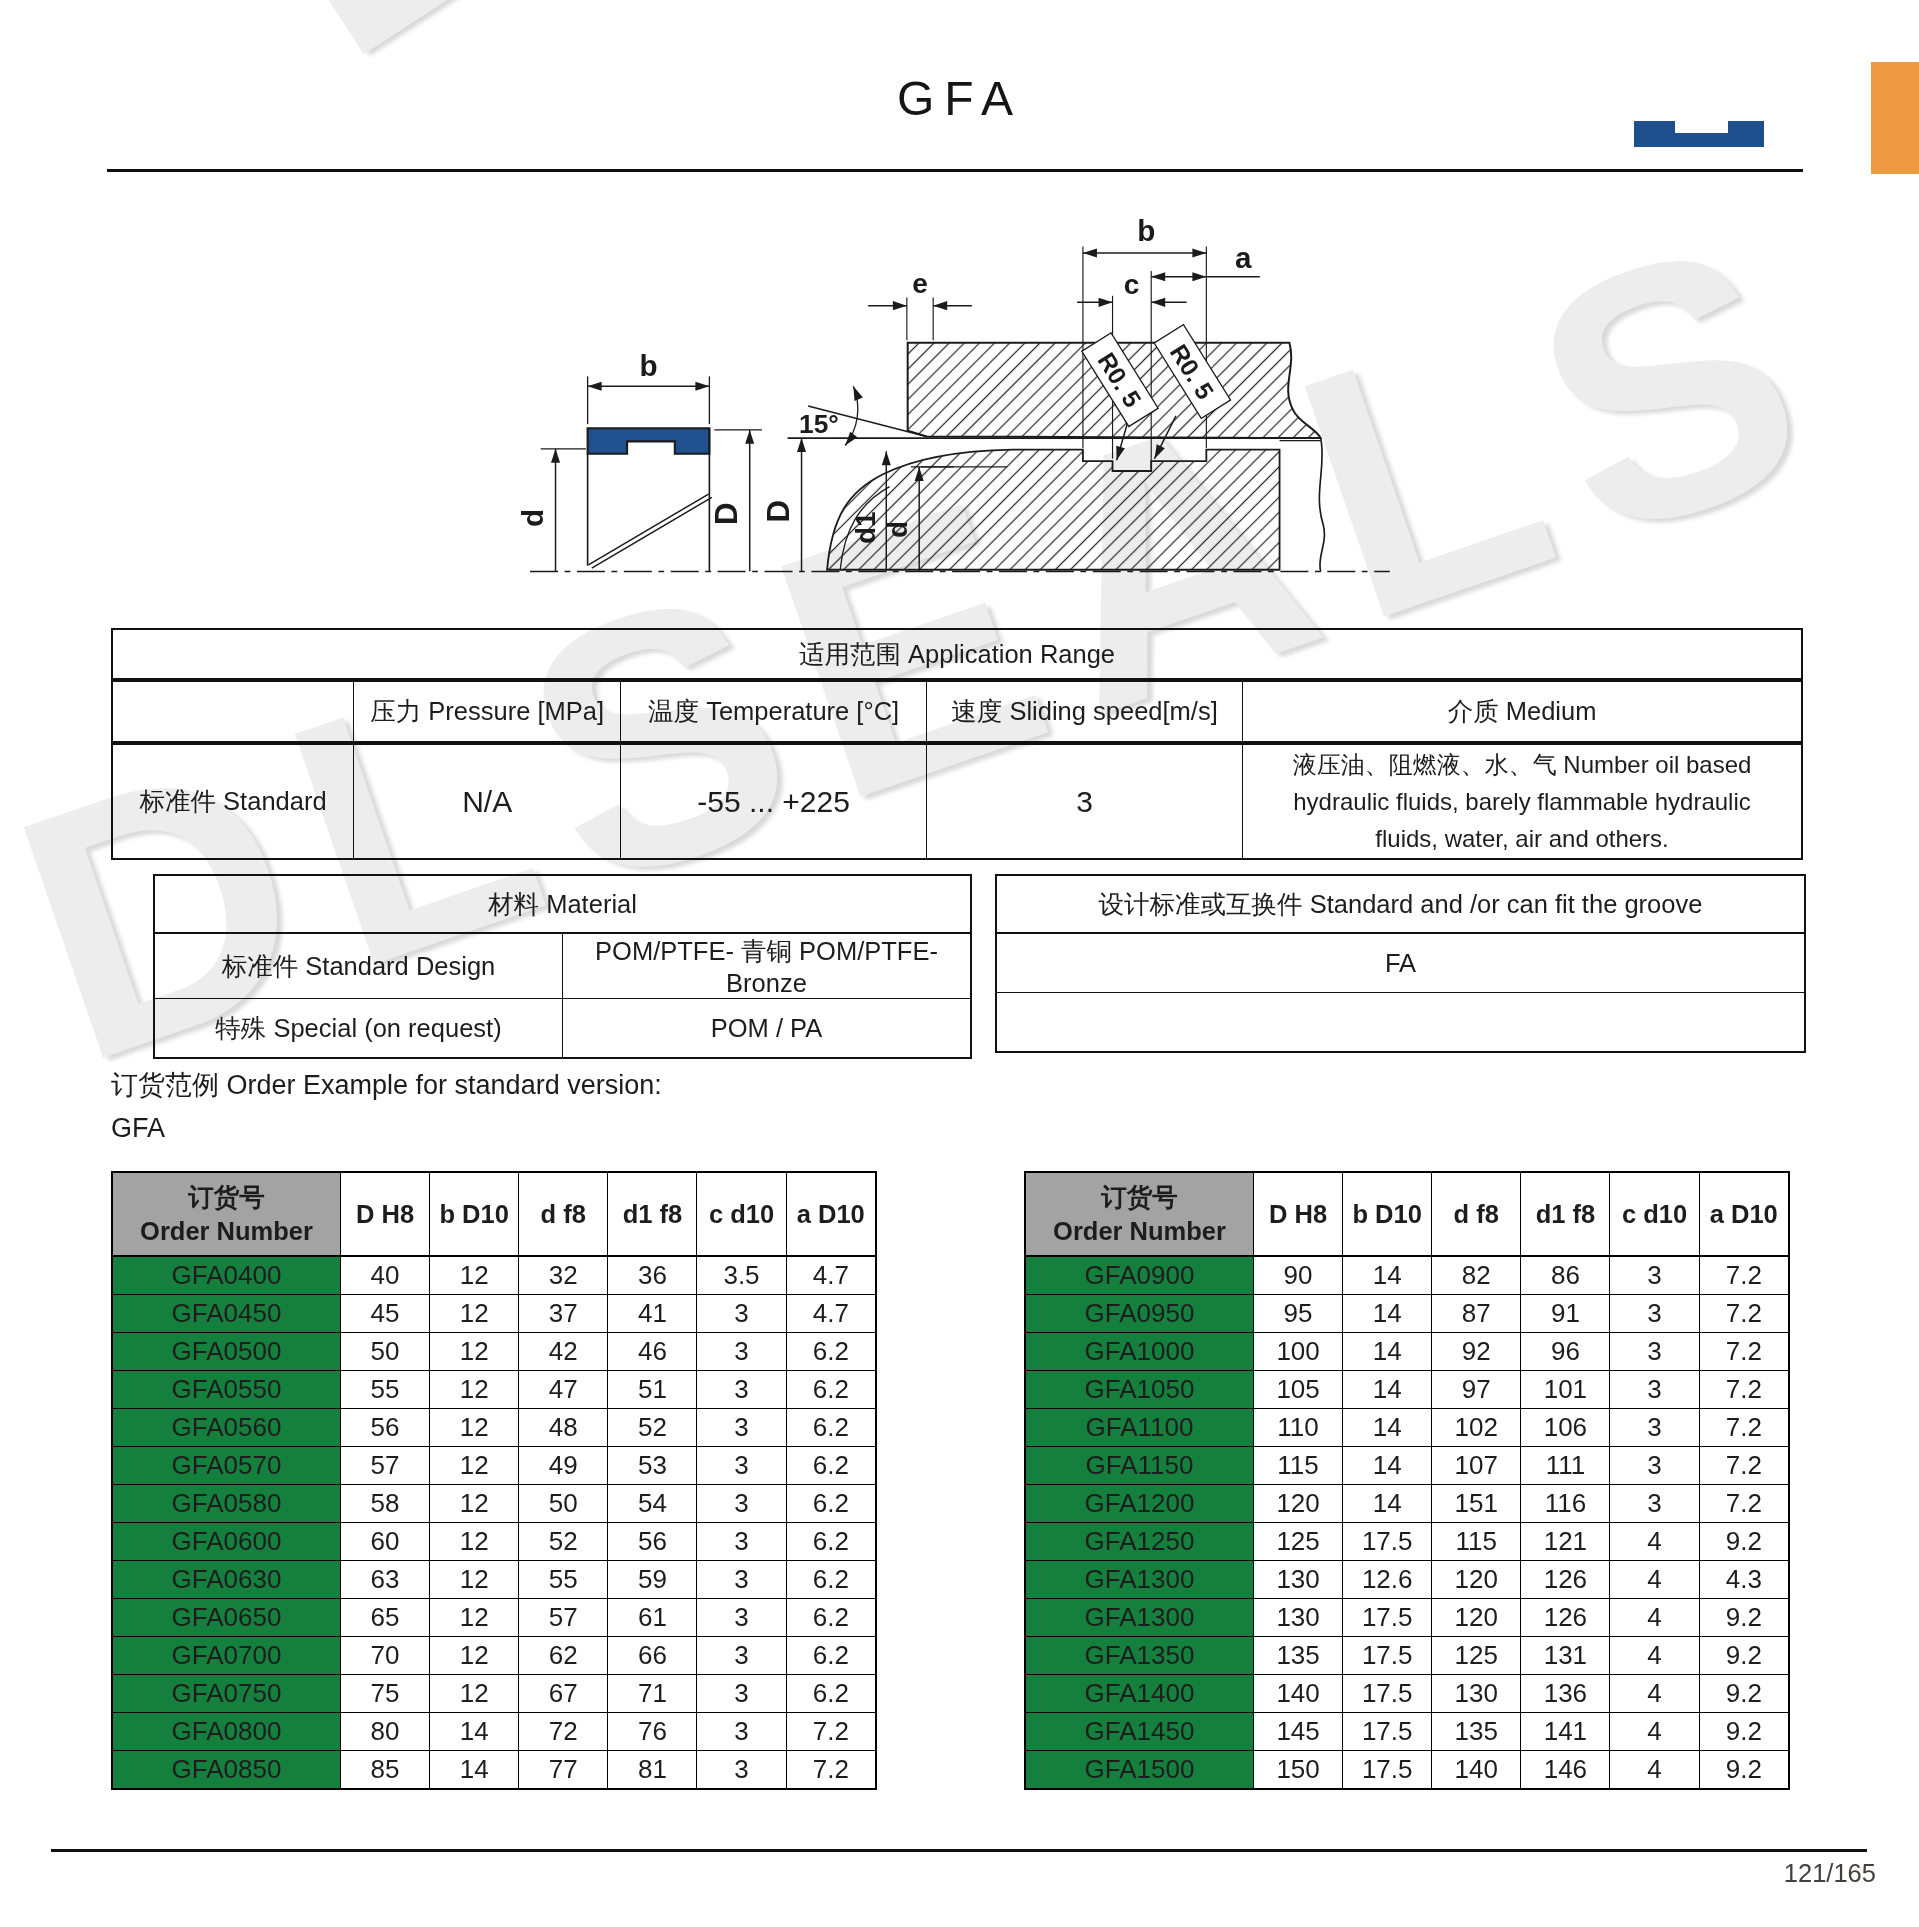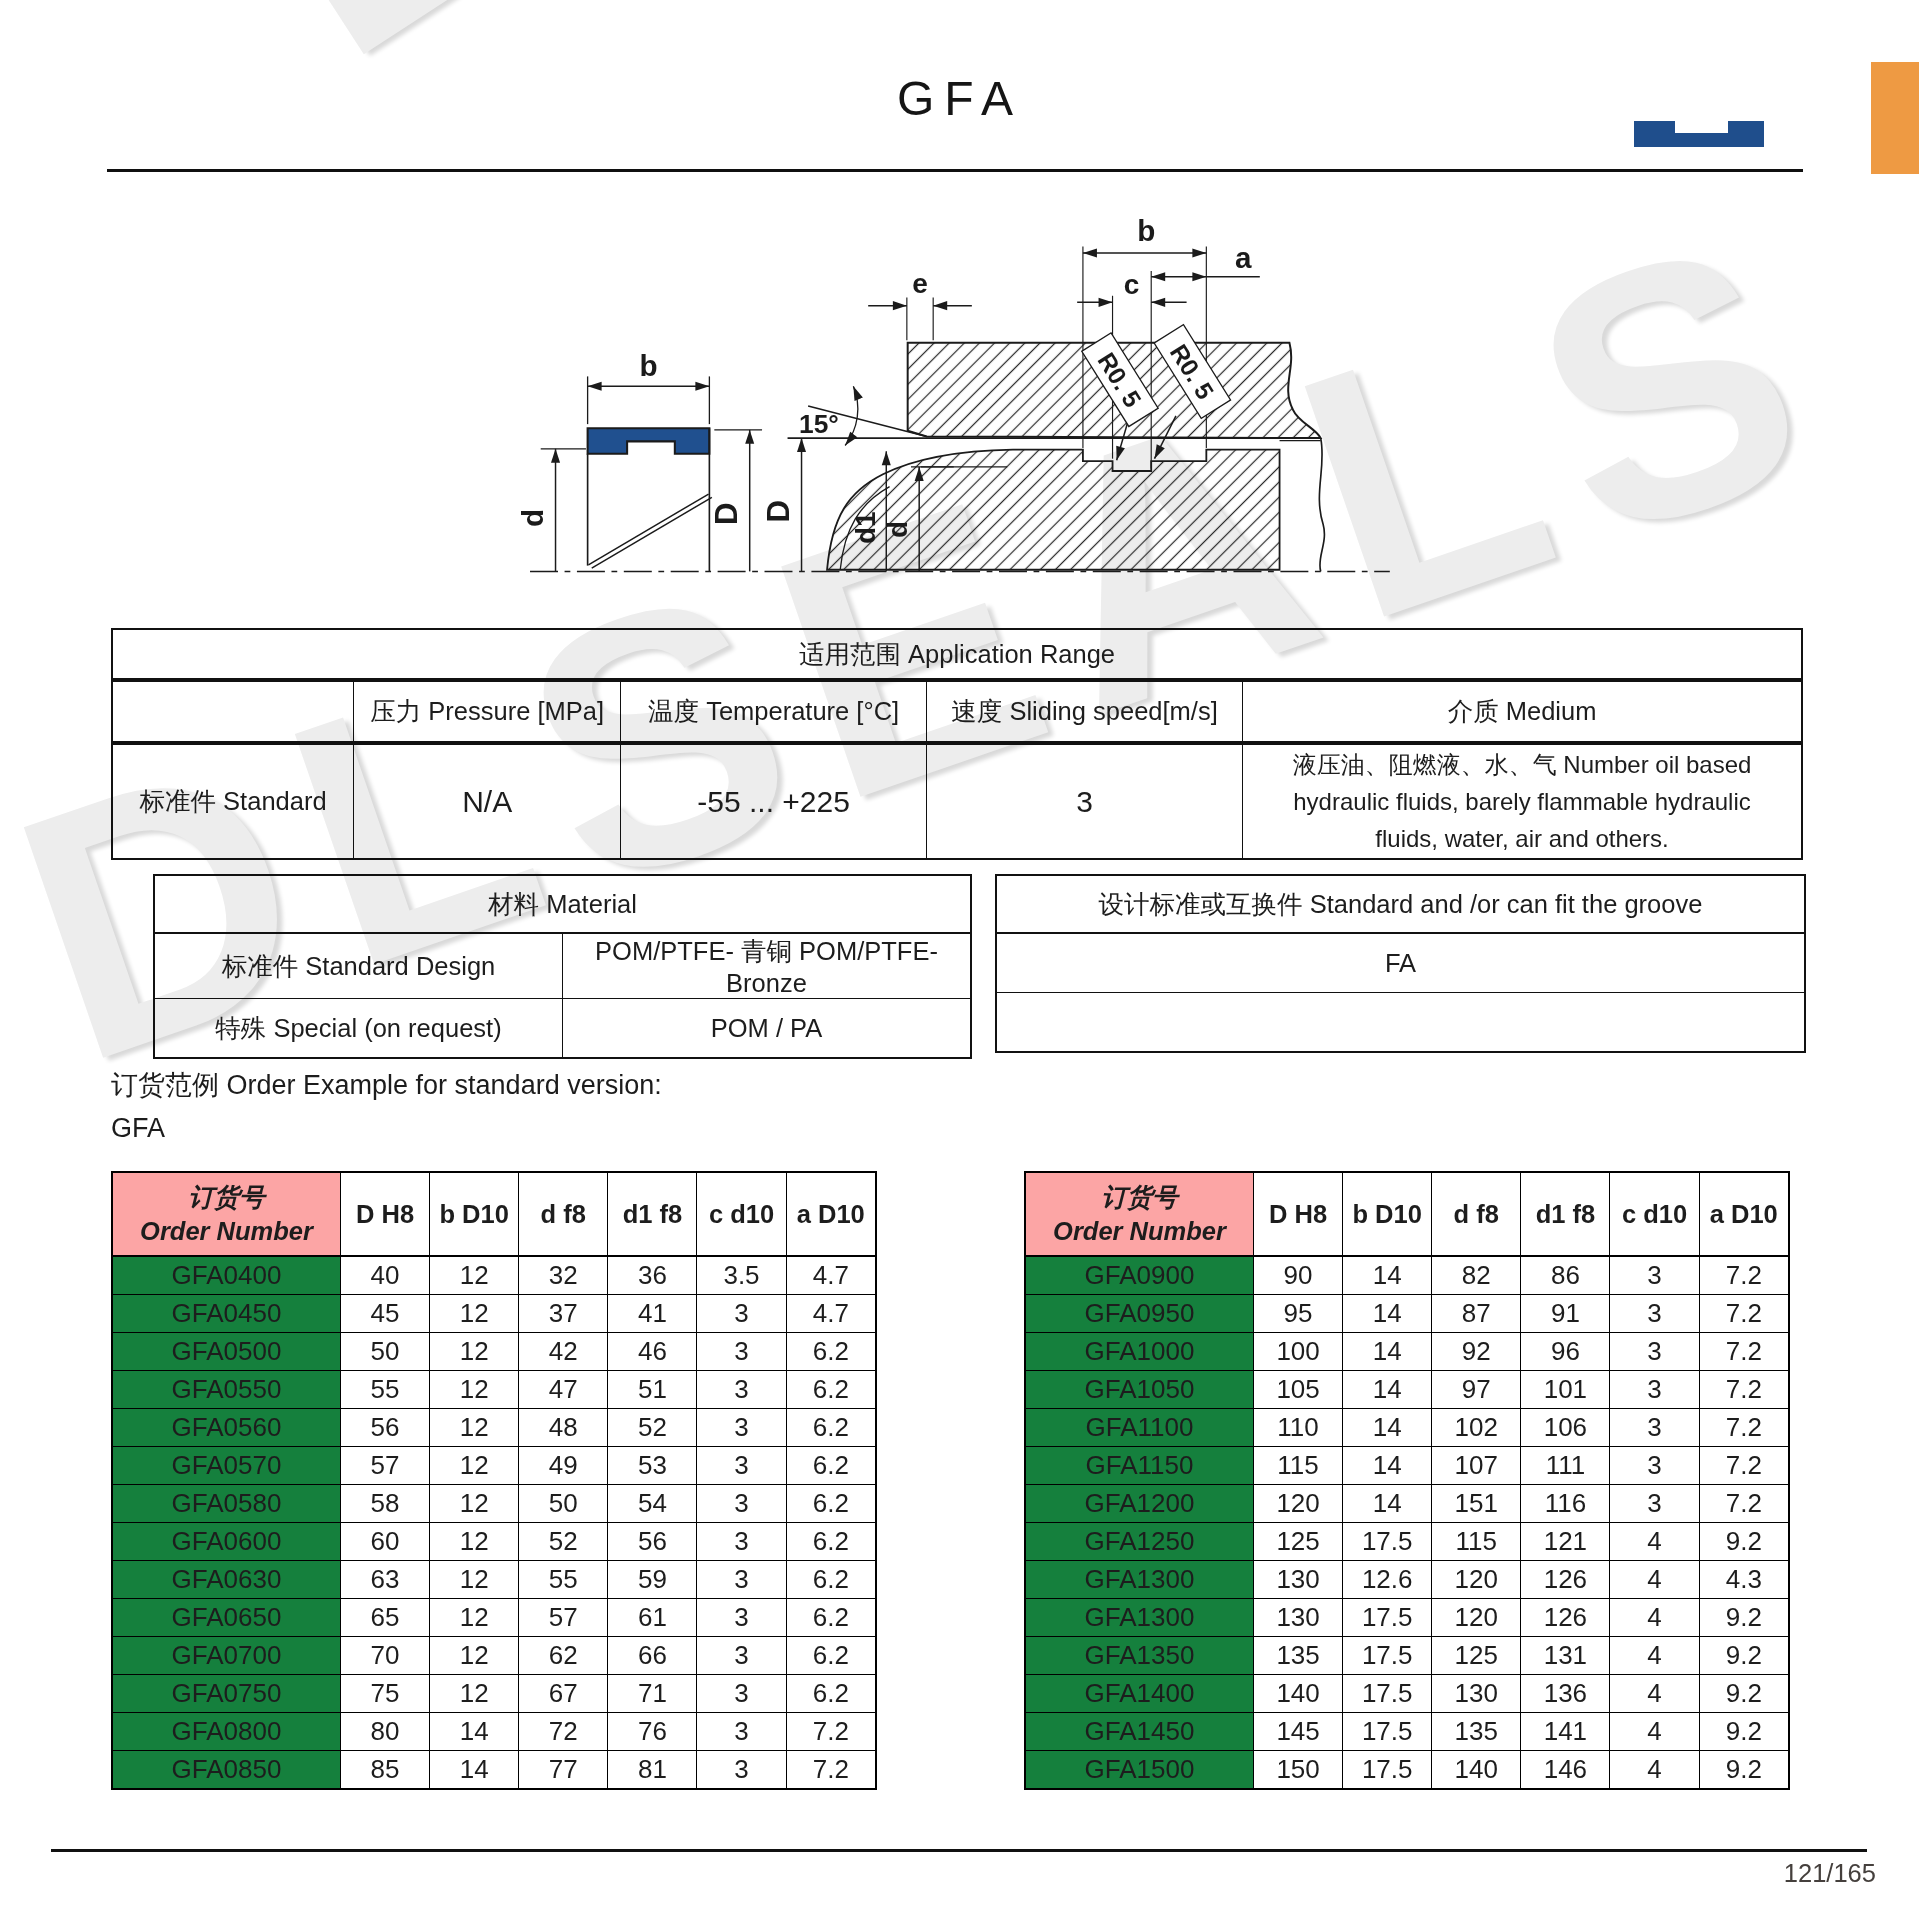--- a/index.html
+++ b/index.html
@@ -47,21 +47,21 @@
   
   .order-example{position:absolute;left:111px;top:1064px;font-size:27px;color:#1c1c1c;line-height:1.58;}
   
   .ordtbl{width:766px;top:1171px;border:2.5px solid #000;font-size:26px;}
   .ordtbl.lft{left:111px;}
   .ordtbl.rgt{left:1024px;}
   .ordtbl th,.ordtbl td{border:1.6px solid #000;}
   .ordtbl thead th{height:82px;border-bottom:2.5px solid #000;font-weight:700;font-size:25.5px;}
   .ordtbl td{height:37px;}
   .oc{background:#15803d;}
-  th.ohd{background:#fca5a5;line-height:1.35;font-style:italic;}
+  th.ohd{background:#a3a3a3;line-height:1.35;}
   
   .footer-rule{position:absolute;left:51px;top:1849px;width:1816px;height:2.5px;background:#111;}
   .page-num{position:absolute;right:53px;top:1859px;font-size:25.5px;color:#45403d;}
 </style>
 </head>
 <body>
 
 <div class="wm wm2">DLSEALS</div>
 <div class="wm wm1">DLSEALS</div>
 

